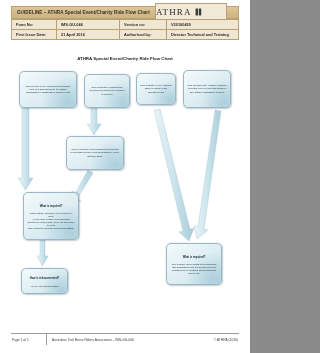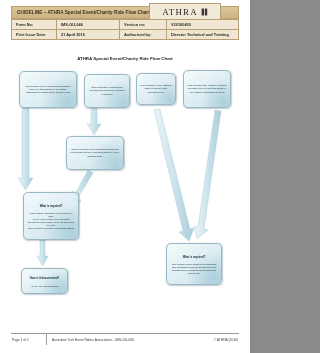--- a/index.html
+++ b/index.html
@@ -41,30 +41,29 @@
   .title-bar .guideline-text {
     font-size: 4.6px;
     font-weight: bold;
     color: #3a3125;
     letter-spacing: 0.05px;
     padding-left: 5px;
     white-space: nowrap;
   }
   .logo-box {
     position: absolute;
-    right: 17px;
+    right: 11px;
     top: -4px;
     height: 17px;
     width: 72px;
     background: #f2ead8;
     border: 0.5px solid #b9a074;
     box-sizing: border-box;
     display: flex;
     align-items: center;
-    justify-content: center;
     gap: 3px;
   }
   .logo-text {
     font-family: "Liberation Serif", serif;
     font-size: 9px;
     letter-spacing: 1.1px;
     color: #2b2b2b;
   }
   .logo-mark {
     width: 7px;

